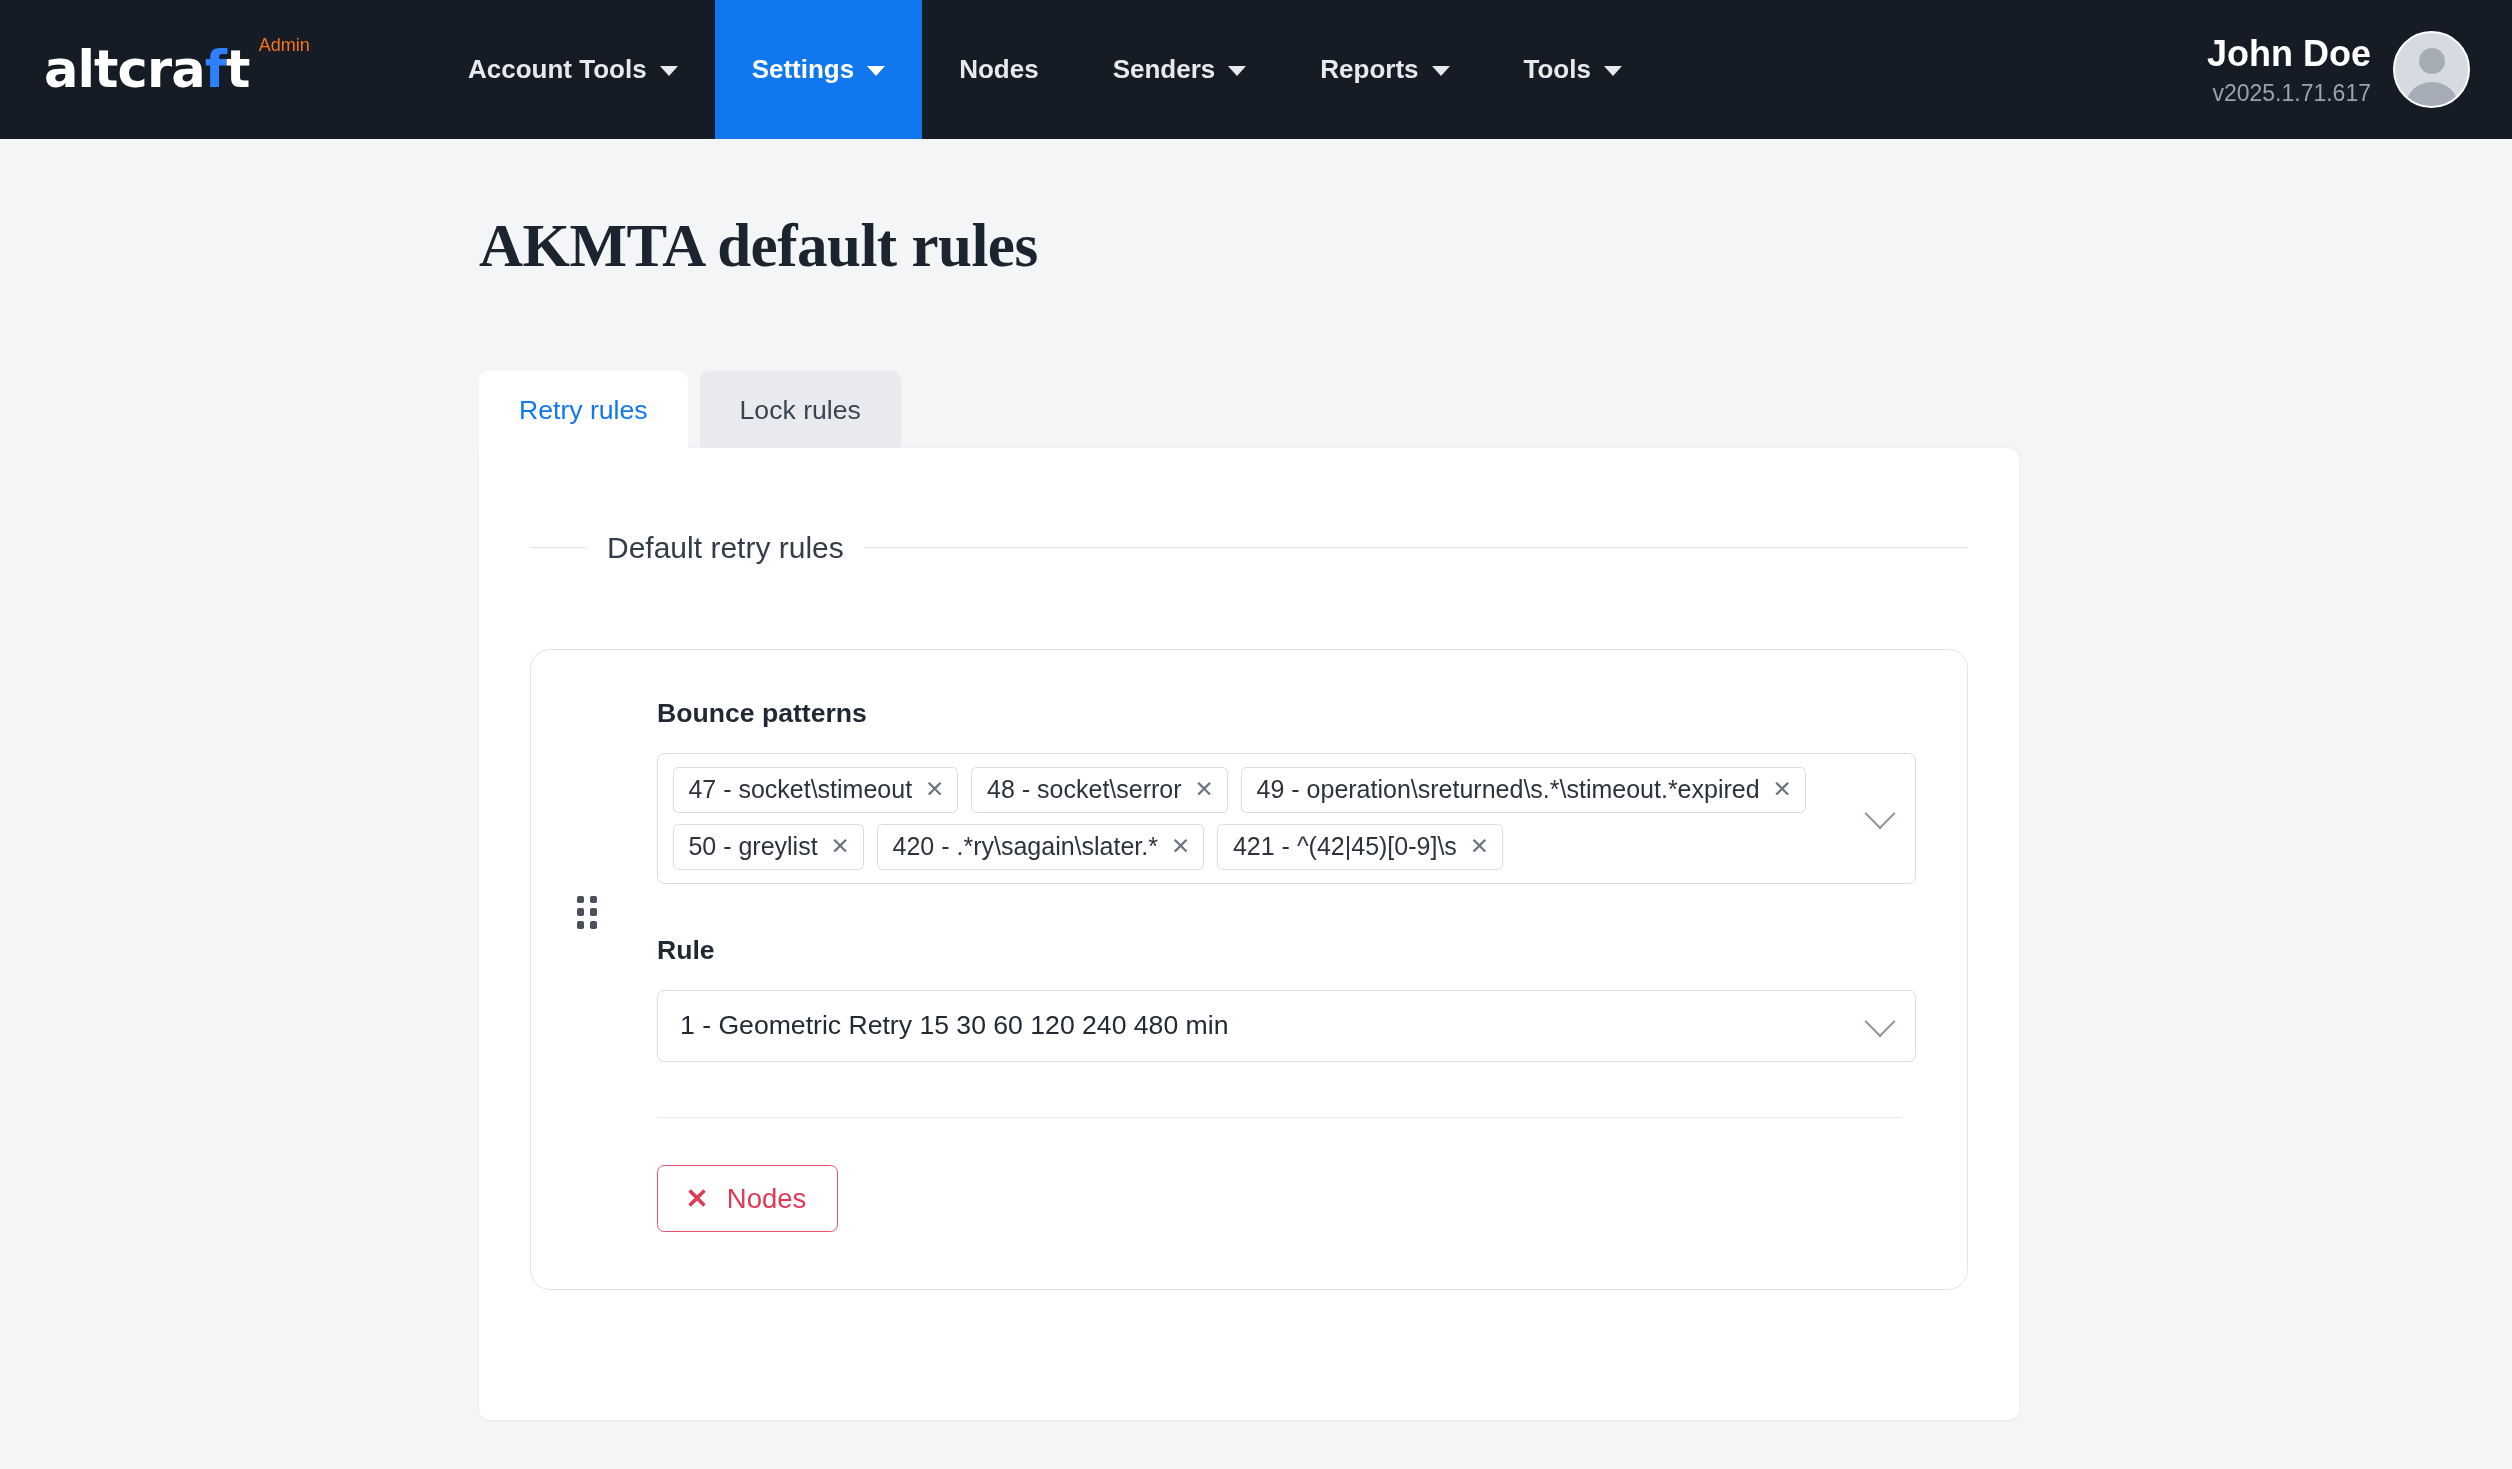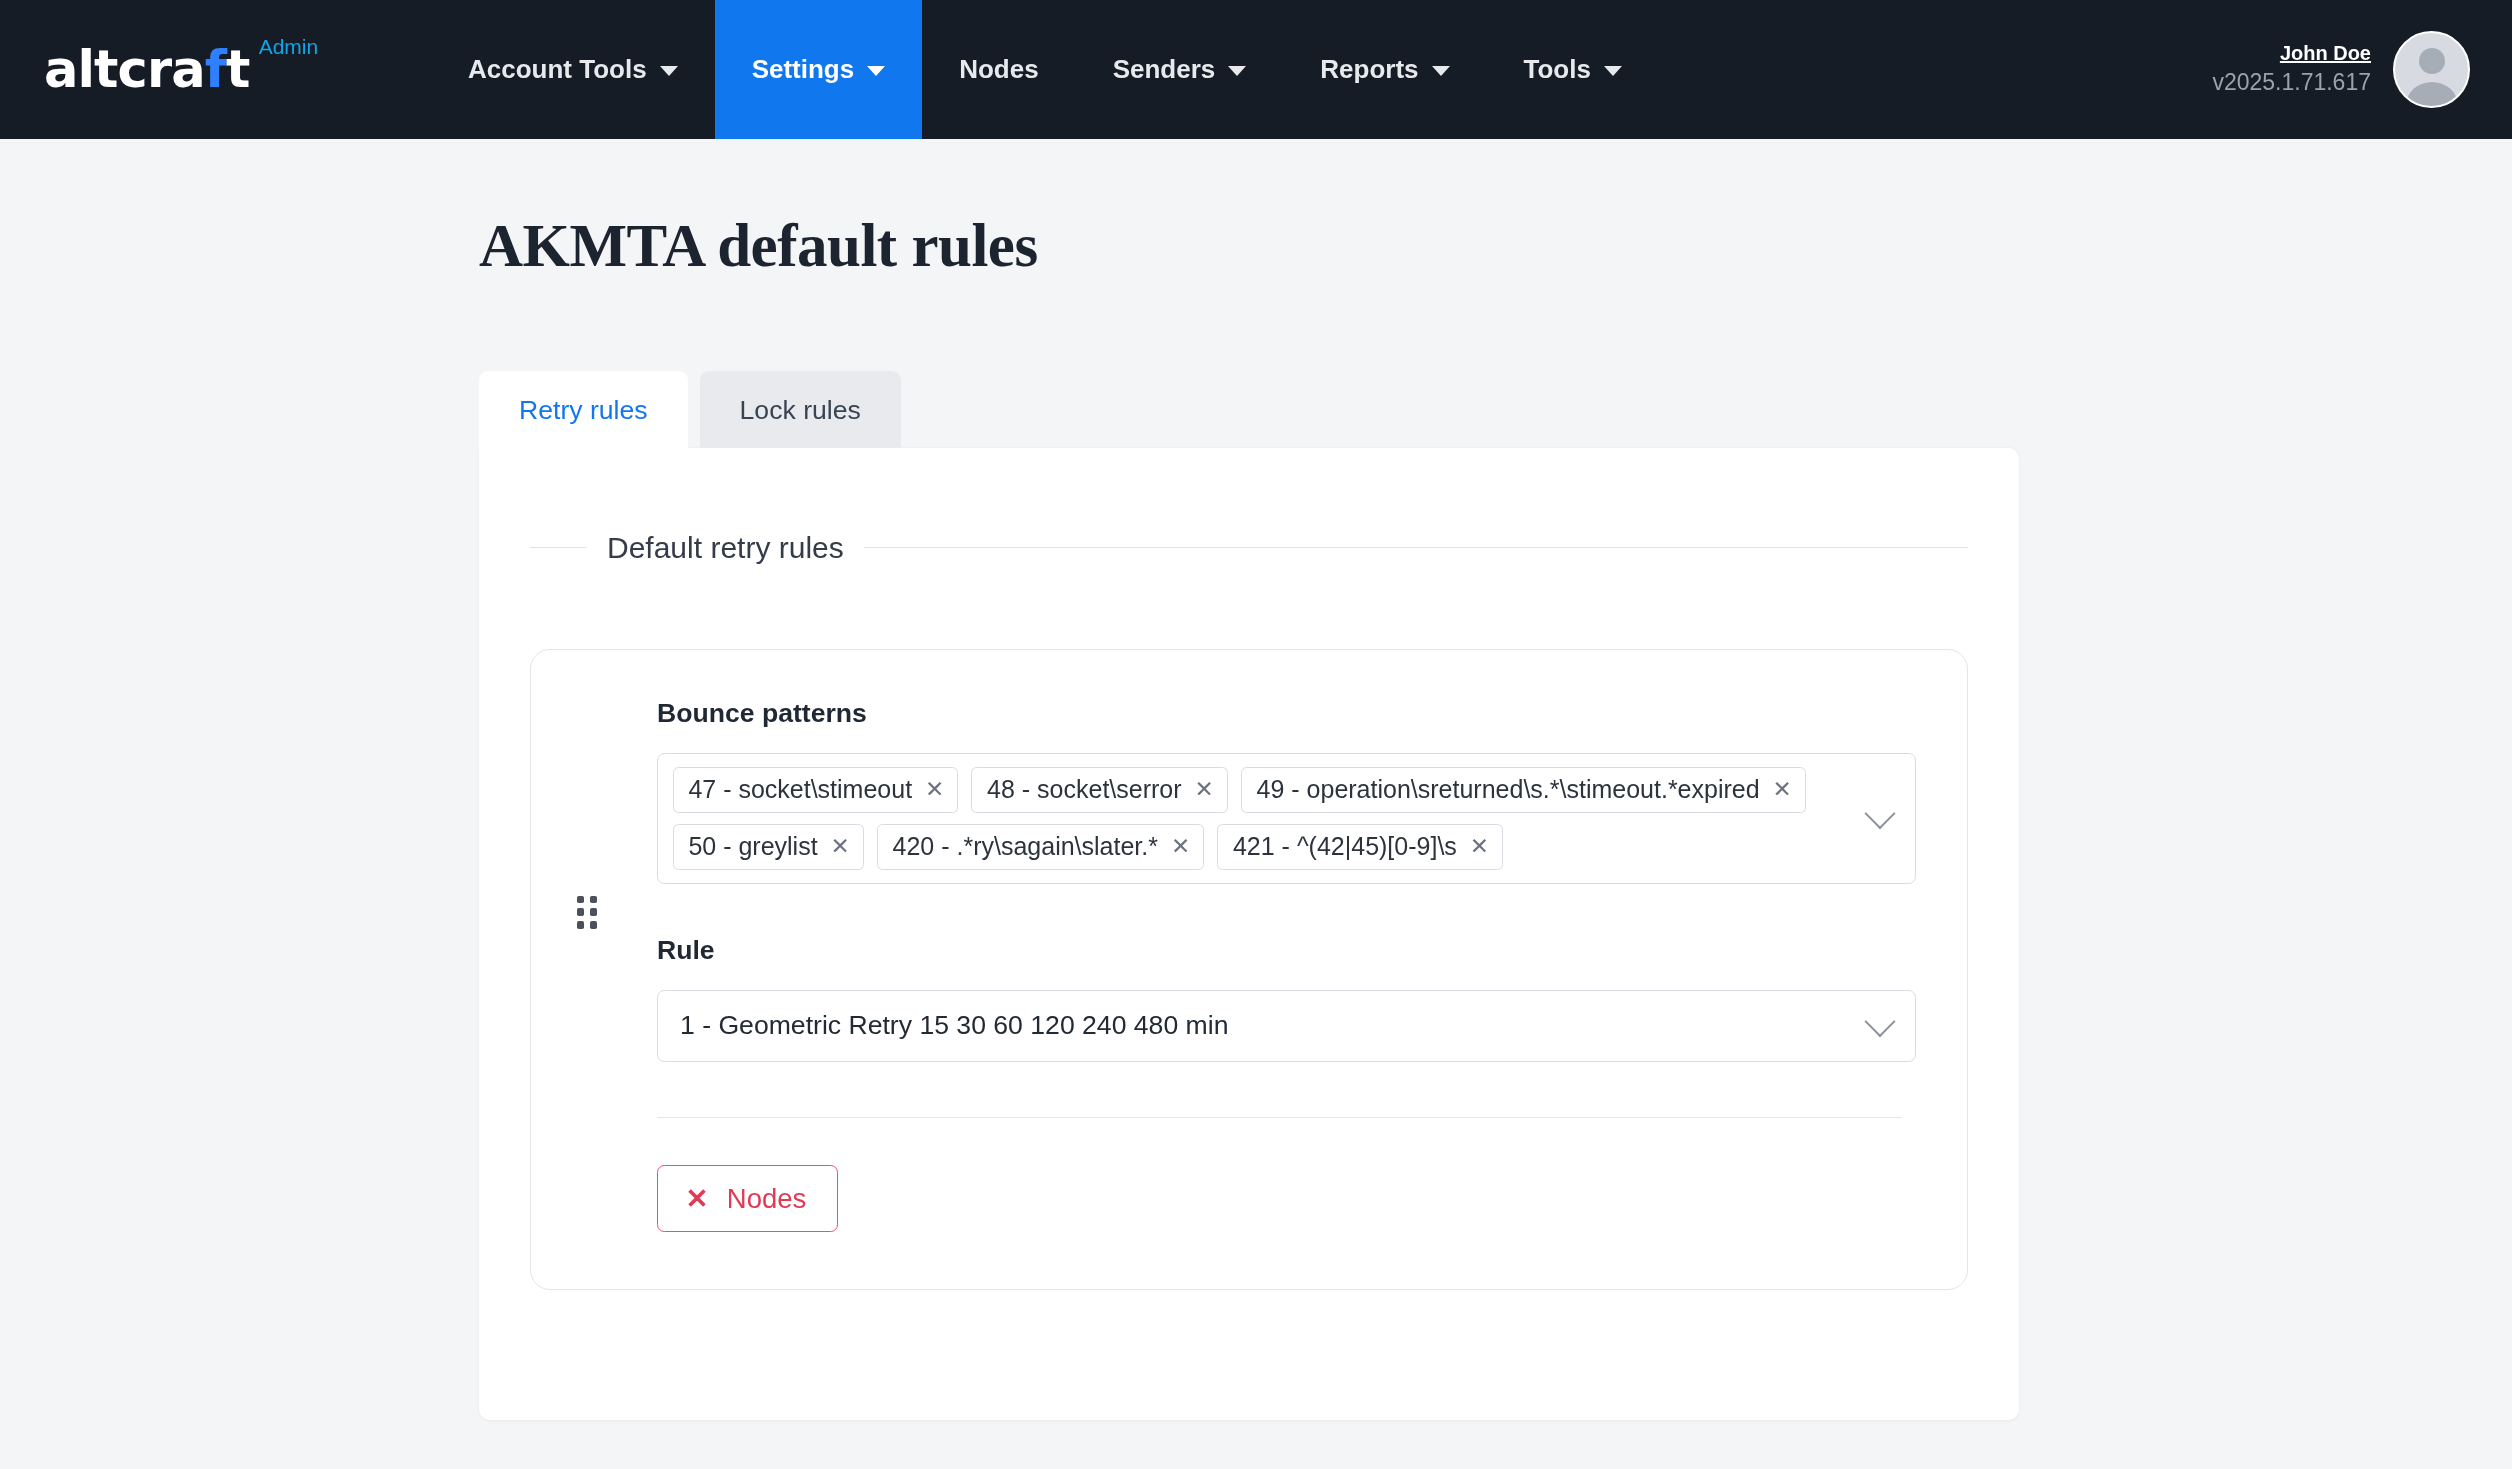--- a/index.html
+++ b/index.html
@@ -33,22 +33,22 @@
     font-weight: 700;
     color: #ffffff;
     letter-spacing: -0.9px;
     position: relative;
     font-family: "DejaVu Sans", sans-serif;
   }
   .brand-logo .tick {
     color: #2f80ff;
   }
   .brand-admin {
-    color: #0ea5e9;
-    font-size: 21px;
+    color: #f97316;
+    font-size: 18px;
     margin-left: 9.2px;
     align-self: flex-start;
     margin-top: 35px;
     font-weight: 400;
   }
   .navitems {
     display: flex;
     align-items: stretch;
   }
   .navitem {
@@ -81,23 +81,22 @@
     align-items: center;
     gap: 22px;
     padding-right: 42px;
   }
   .user-text {
     text-align: right;
     line-height: 1.35;
   }
   .user-name {
     color: #ffffff;
-    font-size: 20px;
+    font-size: 36px;
     font-weight: 700;
-    text-decoration: underline;
   }
   .user-version {
     color: #9aa2ae;
     font-size: 23px;
   }
   .avatar {
     width: 77px;
     height: 77px;
     border-radius: 50%;
     background: #d7dae0;

